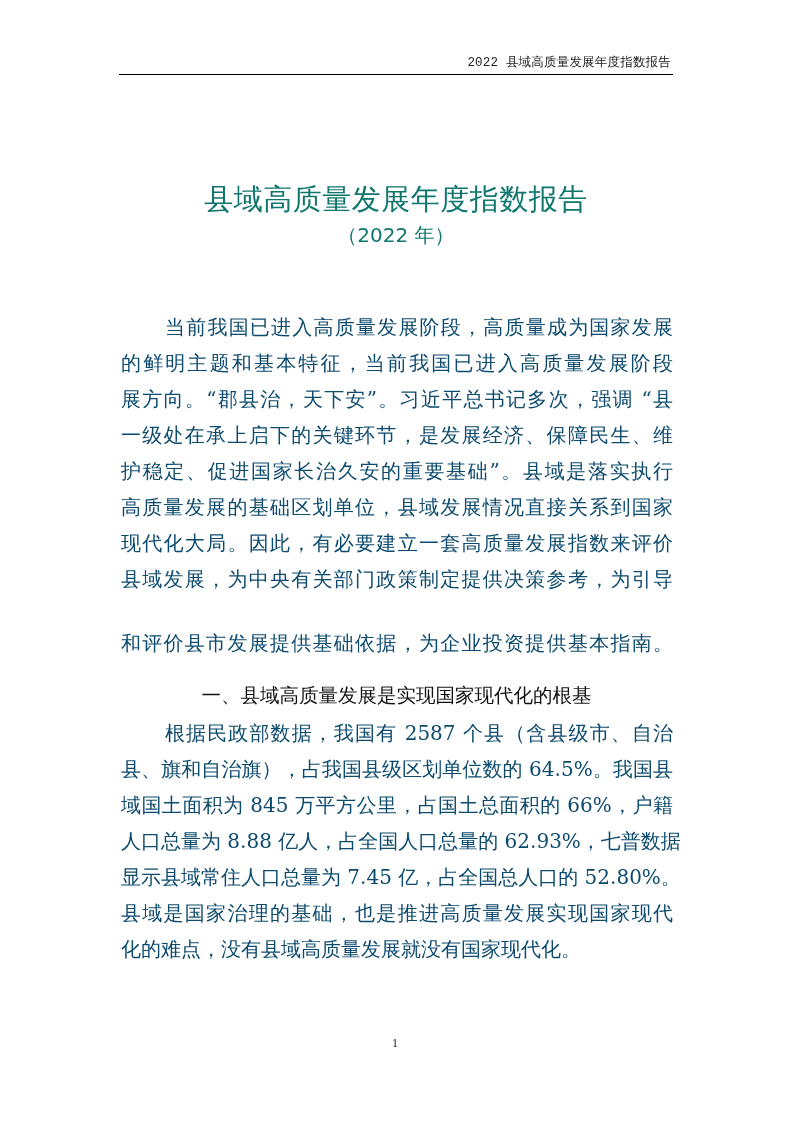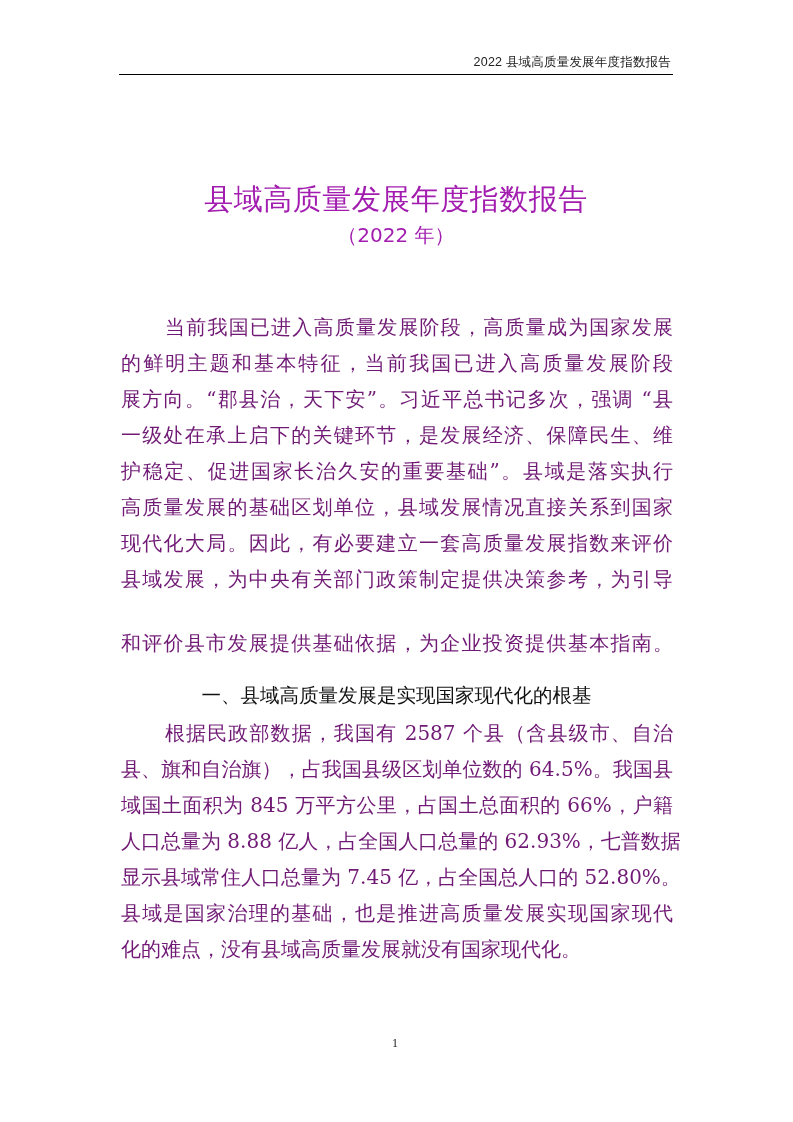--- a/index.html
+++ b/index.html
@@ -20,47 +20,47 @@
       left: 119px;
       top: 52px;
       width: 554px;
       height: 22px;
       border-bottom: 1.5px solid #000;
     }
     .page-header-text {
       position: absolute;
       right: 2px;
       top: 2px;
-      font-family: Liberation Sans, sans-serif;
+      font-family: Liberation Mono, monospace;
       font-size: 12.5px;
       color: #222;
       letter-spacing: 0.2px;
     }
     .title {
       position: absolute;
       left: 0;
       width: 792px;
       text-align: center;
       font-family: "DejaVu Sans", "Liberation Sans", sans-serif;
-      color: #a21caf;
+      color: #0f766e;
       font-weight: normal;
     }
     .title-line1 { top: 180px; font-size: 29px; letter-spacing: 0.5px; }
     .title-line2 { top: 222px; font-size: 20px; }
     .body-line {
       position: absolute;
       left: 121px;
       width: 552px;
       font-size: 20px;
       line-height: 26px;
       height: 26px;
       white-space: nowrap;
       text-align: justify;
       text-align-last: justify;
-      color: #701a75;
+      color: #0c4a6e;
     }
     .body-line.last {
       text-align-last: left;
     }
     .body-line.indent {
       left: 165px;
       width: 508px;
     }
     .section-heading {
       position: absolute;

